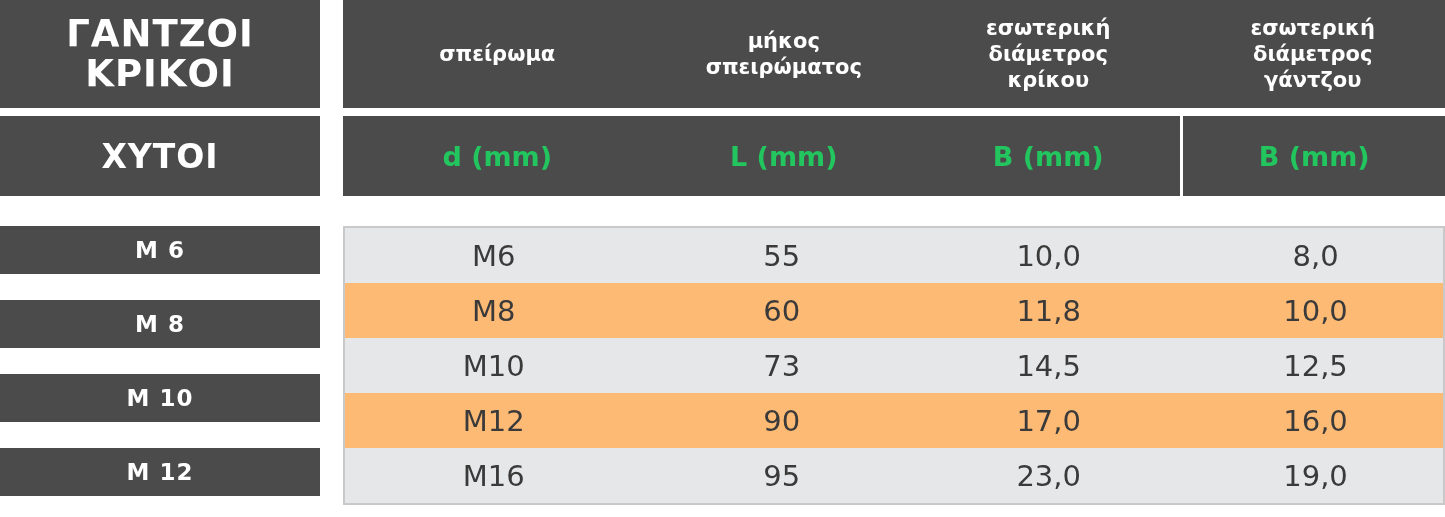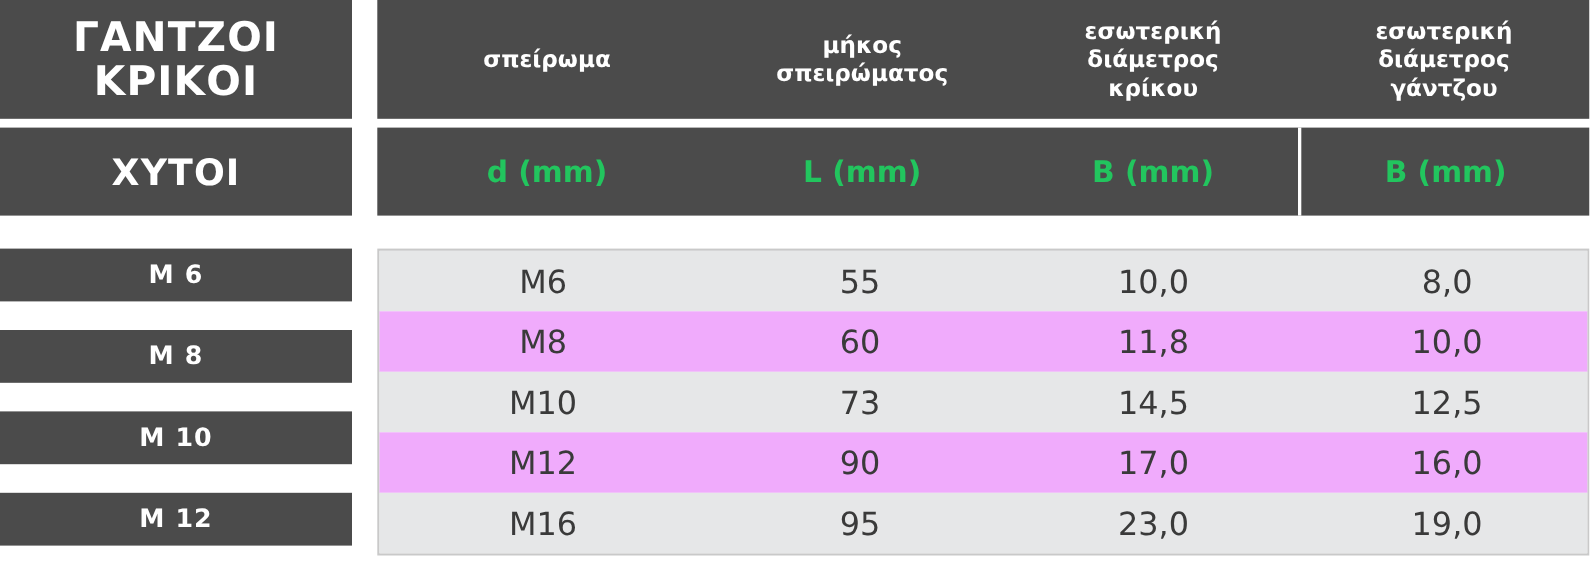--- a/index.html
+++ b/index.html
@@ -119,21 +119,21 @@
     margin-top: 30px;
     border: 2px solid #c9c9c9;
     box-sizing: border-box;
   }
   .data-row {
     display: flex;
     height: 55px;
     gap: 12px;
   }
   .data-row.odd { background: #e6e7e8; }
-  .data-row.even { background: #f0abfc; }
+  .data-row.even { background: #fdba74; }
   .data-cell {
     display: flex;
     align-items: center;
     justify-content: center;
     font-size: 29px;
     color: #3a3a3a;
     box-sizing: border-box;
     font-family: "DejaVu Sans", sans-serif;
   }
 

